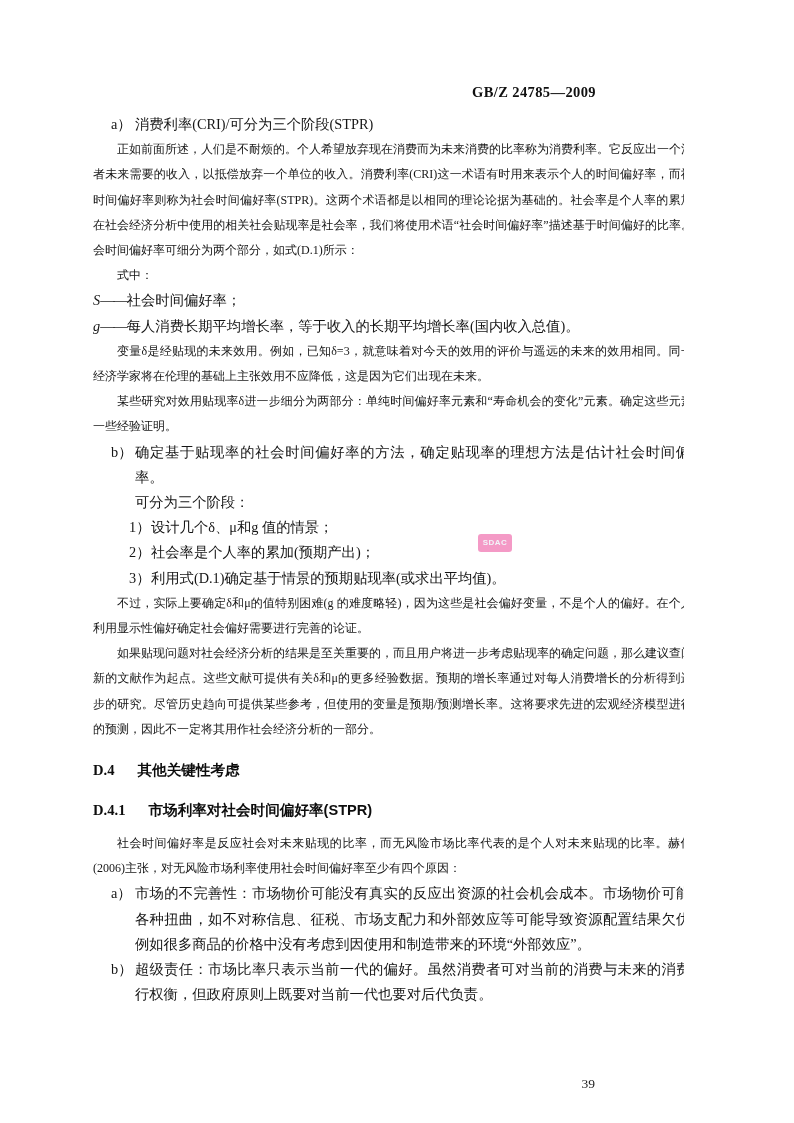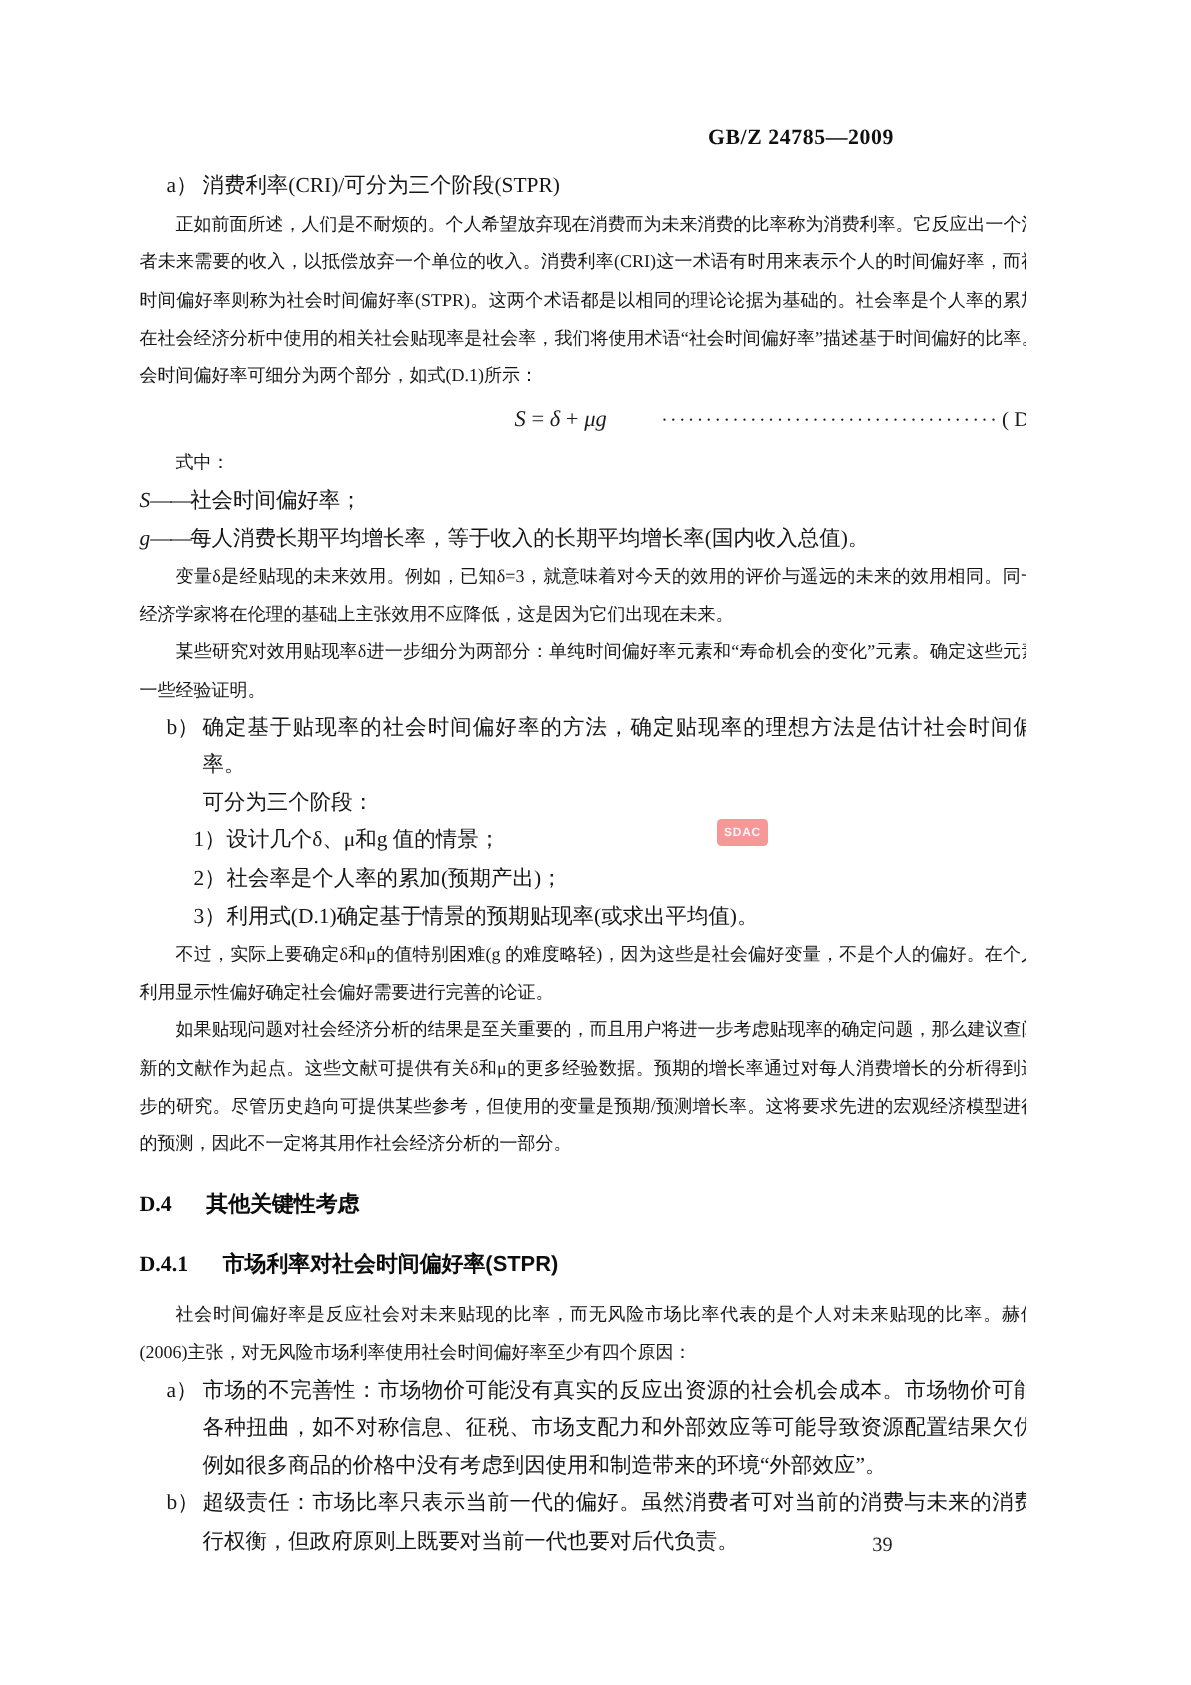--- a/index.html
+++ b/index.html
@@ -148,68 +148,61 @@
     font-family: "Liberation Serif", "DejaVu Serif", serif;
     font-weight: bold;
     margin-right: 23px;
   }
   .h-gap-top { margin-top: 16px; }
   .h-gap-bottom { margin-bottom: 9px; }
   
   .page-number {
     position: absolute;
     right: 89px;
-    top: 1022px;
+    top: 1076px;
     font-family: "Liberation Serif", "DejaVu Serif", serif;
     font-size: 13.5px;
     color: #222;
   }
   
   .watermark {
     position: absolute;
     left: 478px;
     top: 534px;
     width: 34px;
     height: 18px;
     border-radius: 3px;
-    background: #ef4444;
+    background: #ec4899;
     opacity: 0.55;
     font-family: "Liberation Sans", "DejaVu Sans", sans-serif;
     font-size: 8px;
     font-weight: bold;
     color: #e9eef5;
     letter-spacing: 0.5px;
     text-align: center;
     line-height: 18px;
     pointer-events: none;
-    margin-top: 12px;
   }
 </style>
 </head>
 <body>
 
 <div class="page">
 
   <div class="page-header">GB/Z 24785—2009</div>
 
   <div class="content">
 
     <div class="list-item">
       <span class="marker">a）</span>
       <span class="item-body">消费利率(CRI)/可分为三个阶段(STPR)</span>
     </div>
 
     <p class="body-text indent2">正如前面所述，人们是不耐烦的。个人希望放弃现在消费而为未来消费的比率称为消费利率。它反应出一个消费者未来需要的收入，以抵偿放弃一个单位的收入。消费利率(CRI)这一术语有时用来表示个人的时间偏好率，而社会时间偏好率则称为社会时间偏好率(STPR)。这两个术语都是以相同的理论论据为基础的。社会率是个人率的累加。在社会经济分析中使用的相关社会贴现率是社会率，我们将使用术语“社会时间偏好率”描述基于时间偏好的比率。社会时间偏好率可细分为两个部分，如式(D.1)所示：</p>
 
-    <div class="equation-row">
-      <span class="eq-spacer-left"></span>
-      <span class="eq-formula"><i>S</i> <span>=</span> <i>δ</i> <span>+</span> <i>μg</i></span>
-      <span class="eq-leader">······································</span>
-      <span class="eq-number">( D.1 )</span>
-    </div>
 
     <div class="body-text indent2">式中：</div>
 
     <div class="def-line">
       <span class="sym">S</span><span class="dash">——</span><span>社会时间偏好率；</span>
     </div>
     <div class="def-line">
       <span class="sym">g</span><span class="dash">——</span><span>每人消费长期平均增长率，等于收入的长期平均增长率(国内收入总值)。</span>
     </div>
 

